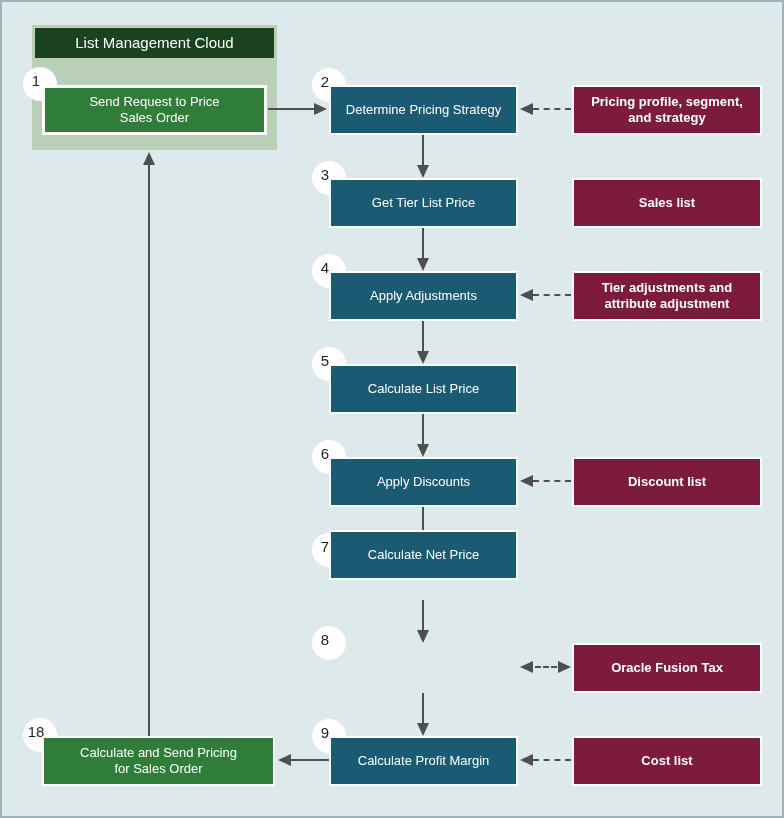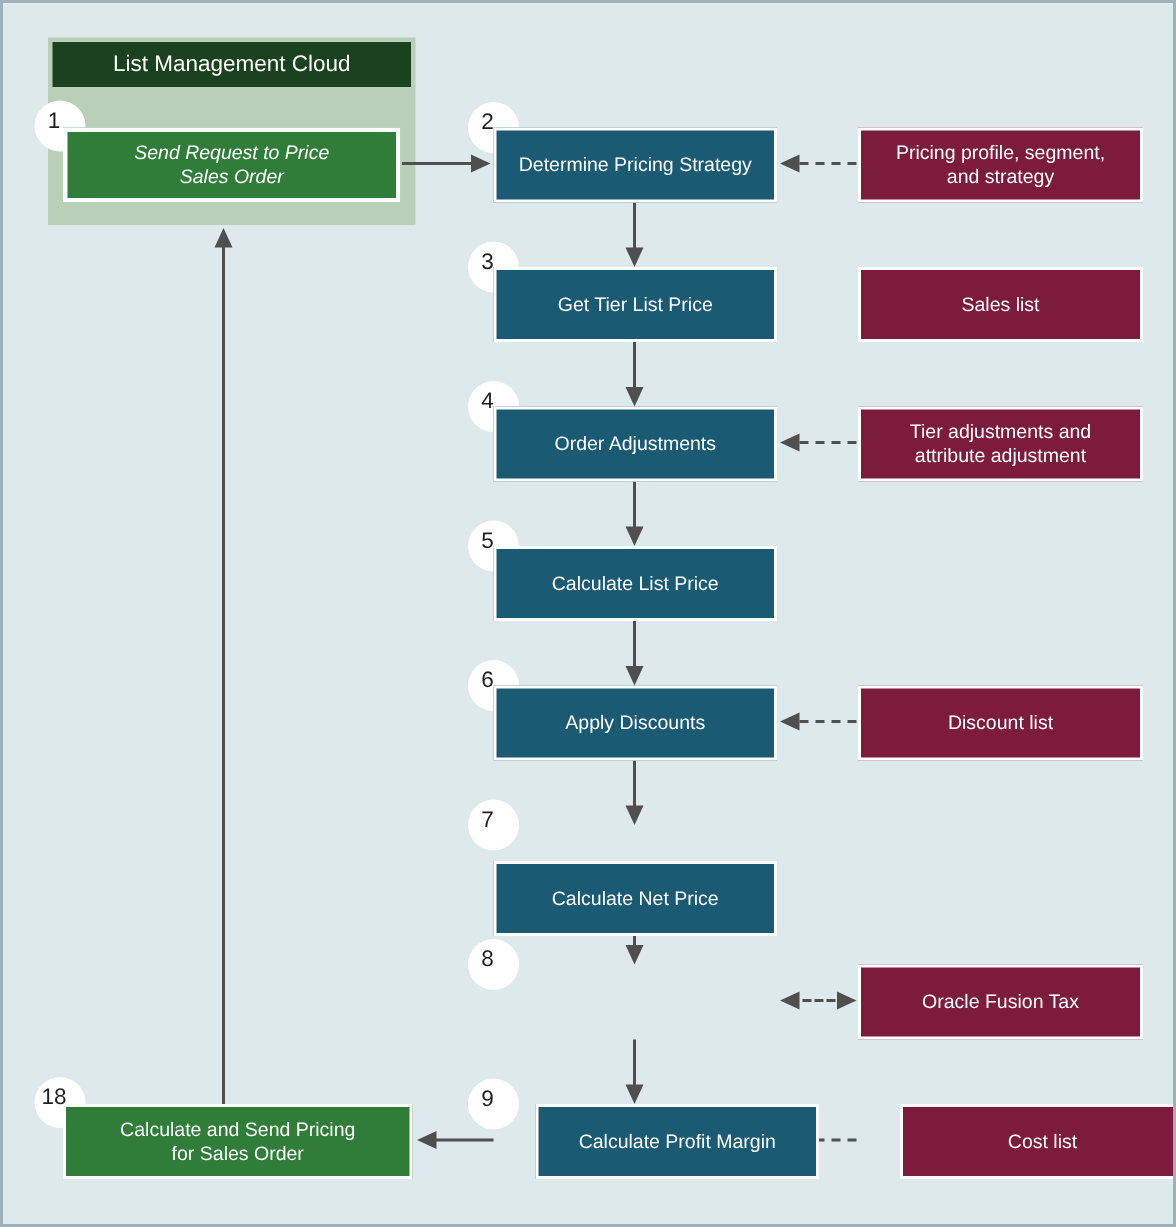--- a/index.html
+++ b/index.html
@@ -22,25 +22,25 @@
     background:var(--dark-green); color:var(--box-text);
     font-size:15px; line-height:30px; text-align:center;
   }
   
   .box{
     display:flex; align-items:center; justify-content:center;
     text-align:center; color:var(--box-text); font-size:13px; line-height:1.25;
     z-index:2; white-space:pre-line;
   }
   .box.teal{background:var(--teal); border:2px solid #fff; left:327px; width:189px; height:50px;}
-  .box.maroon{background:var(--maroon); border:2px solid #fff; left:570px; width:190px; height:50px;}
-  .box.green1{background:var(--green); border:3px solid #fff; left:40px; top:83px; width:225px; height:50px;font-style:italic;}
+  .box.maroon{background:var(--maroon); border:2px solid #fff; left:570px; width:190px; height:50px;font-weight:bold;}
+  .box.green1{background:var(--green); border:3px solid #fff; left:40px; top:83px; width:225px; height:50px;}
   .box.green10{background:var(--green); border:2px solid #fff; left:40px; top:734px; width:233px; height:50px;}
   .r2{top:83px;} .r3{top:176px;} .r4{top:269px;} .r5{top:362px;}
-  .r6{top:455px;} .r7{top:572px;} .r8{top:641px;} .r9{top:734px;margin-left:28px;}
+  .r6{top:455px;} .r7{top:528px;} .r8{top:641px;} .r9{top:734px;}
   
   .badge{
     width:34px; height:34px; border-radius:50%; background:#fff;
     display:flex; align-items:center; justify-content:center;
     font-size:15px; color:var(--badge-text); z-index:1;
   }
   .badge span{position:relative; left:-4px; top:-4px;}
   
   .hline{height:2px; background:var(--arrow); z-index:1;}
   .vline{width:2px; background:var(--arrow); z-index:1;}
@@ -88,21 +88,21 @@
       <span>9</span>
     </div>
   <div class="abs badge" style="left:21px;top:716px;">
       <span>18</span>
     </div>
 
   <div class="abs box green1">Send Request to Price
 Sales Order</div>
   <div class="abs box teal r2">Determine Pricing Strategy</div>
   <div class="abs box teal r3">Get Tier List Price</div>
-  <div class="abs box teal r4">Order Adjustments</div>
+  <div class="abs box teal r4">Apply Adjustments</div>
   <div class="abs box teal r5">Calculate List Price</div>
   <div class="abs box teal r6">Apply Discounts</div>
   <div class="abs box teal r7">Calculate Net Price</div>
   <div class="abs box teal r9">Calculate Profit Margin</div>
   <div class="abs box green10">Calculate and Send Pricing
 for Sales Order</div>
 
   <div class="abs box maroon r2">Pricing profile, segment,
 and strategy</div>
   <div class="abs box maroon r3">Sales list</div>

